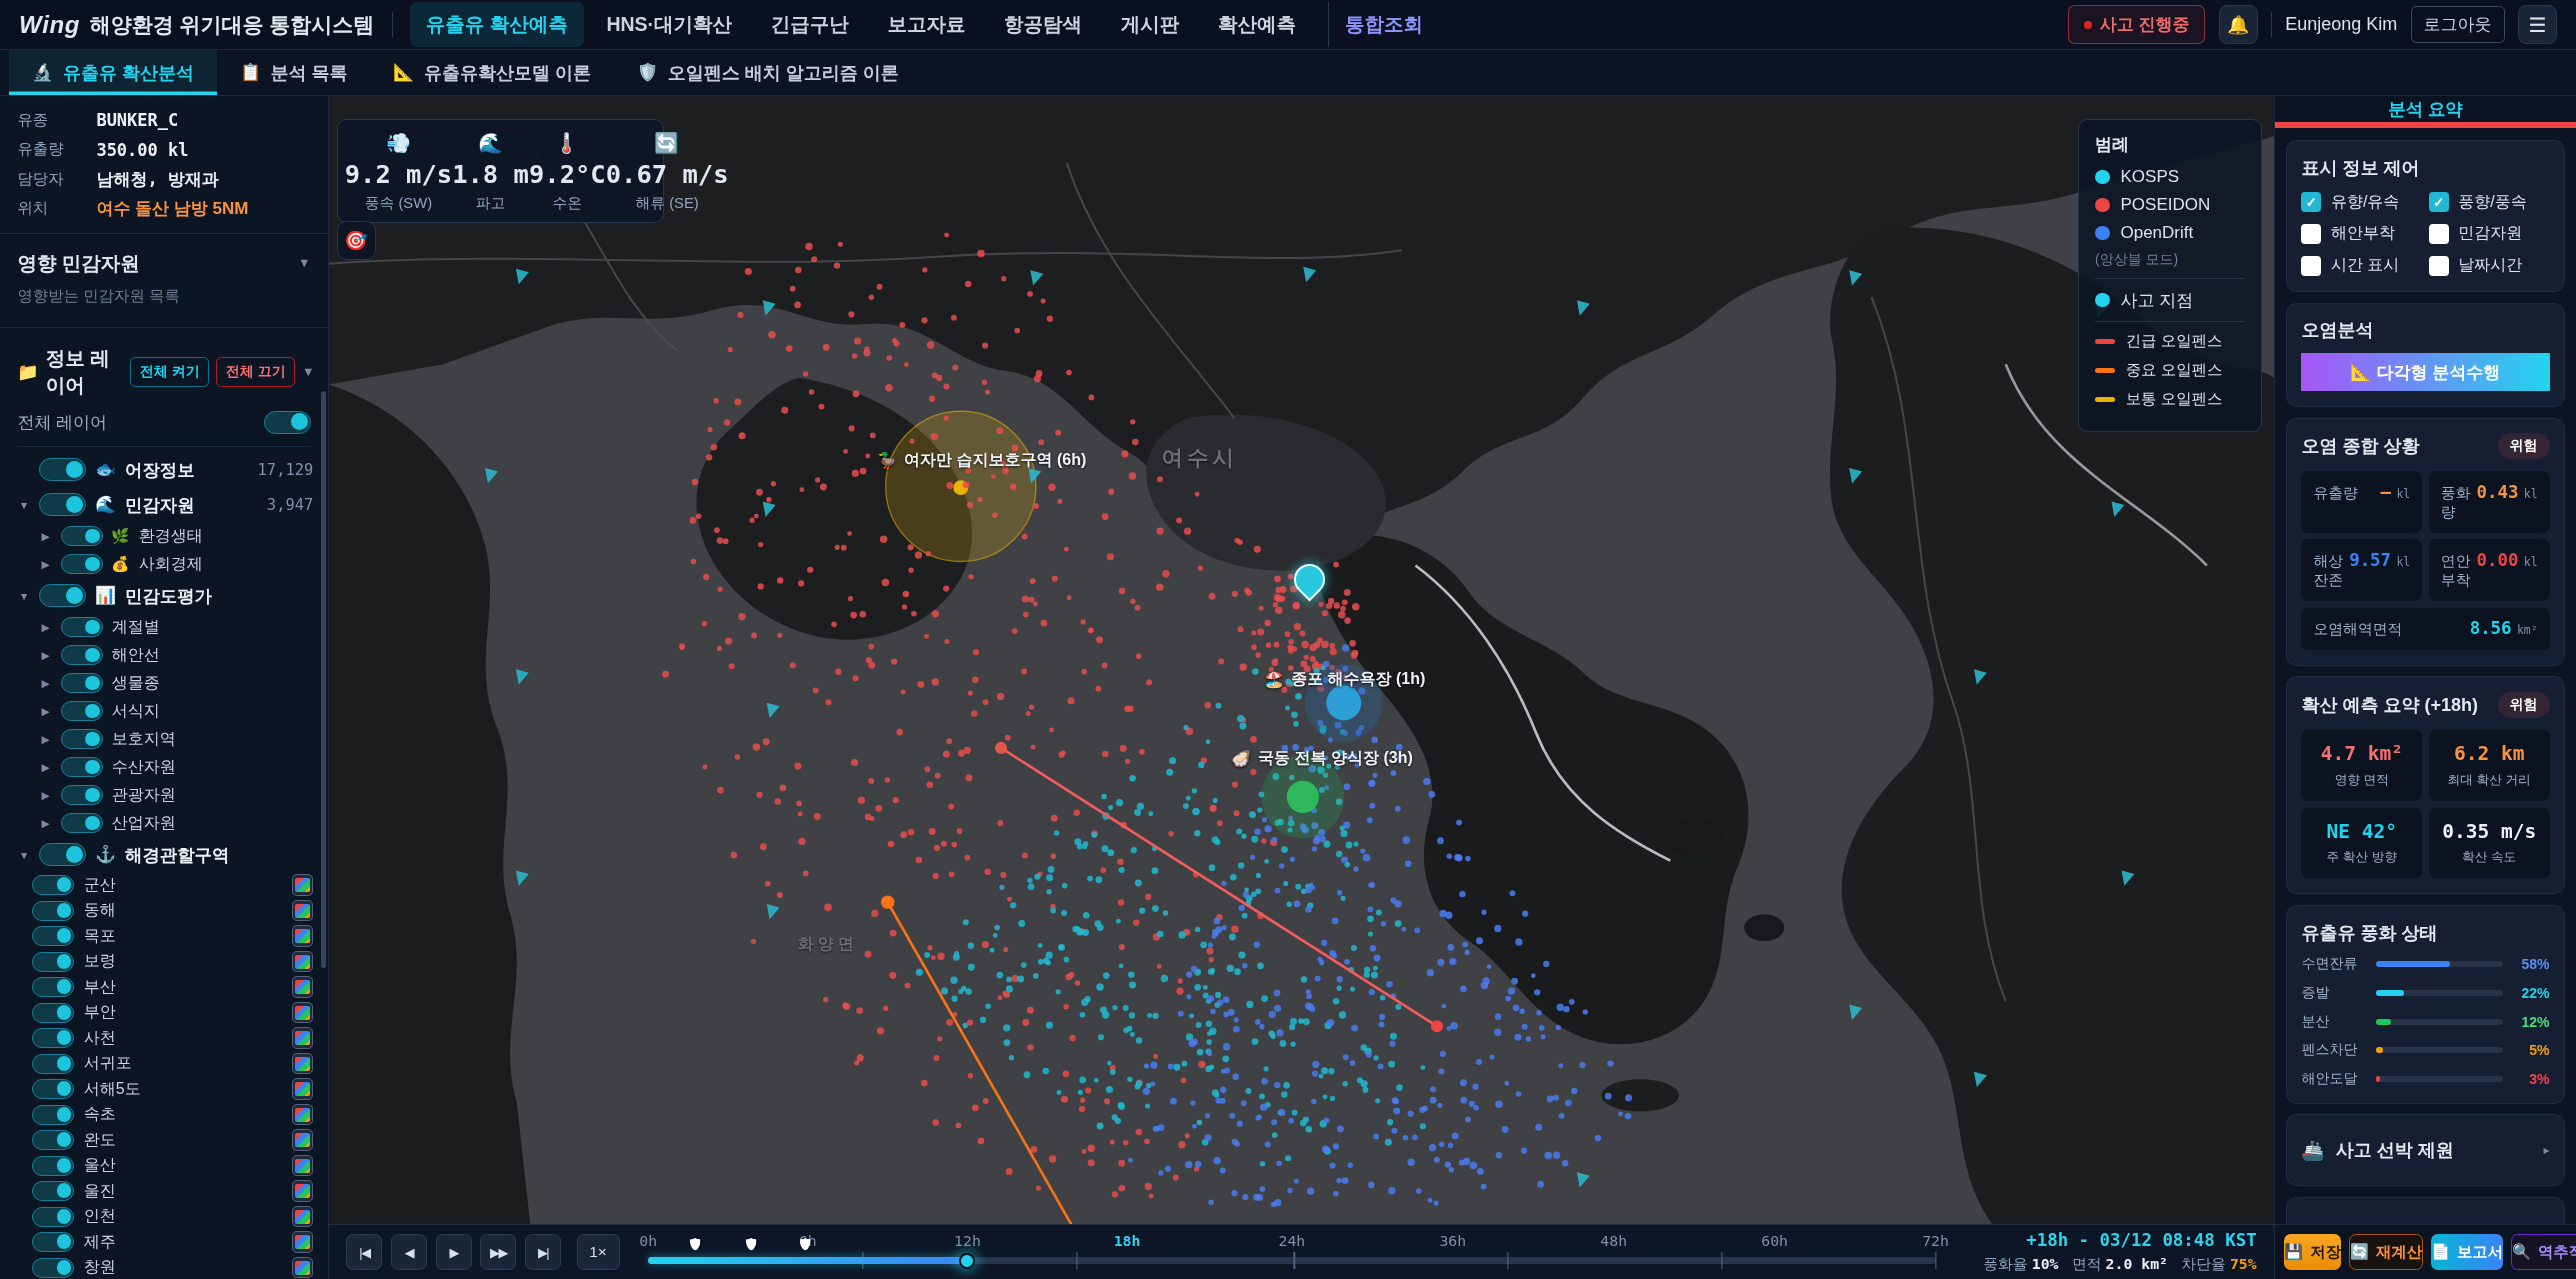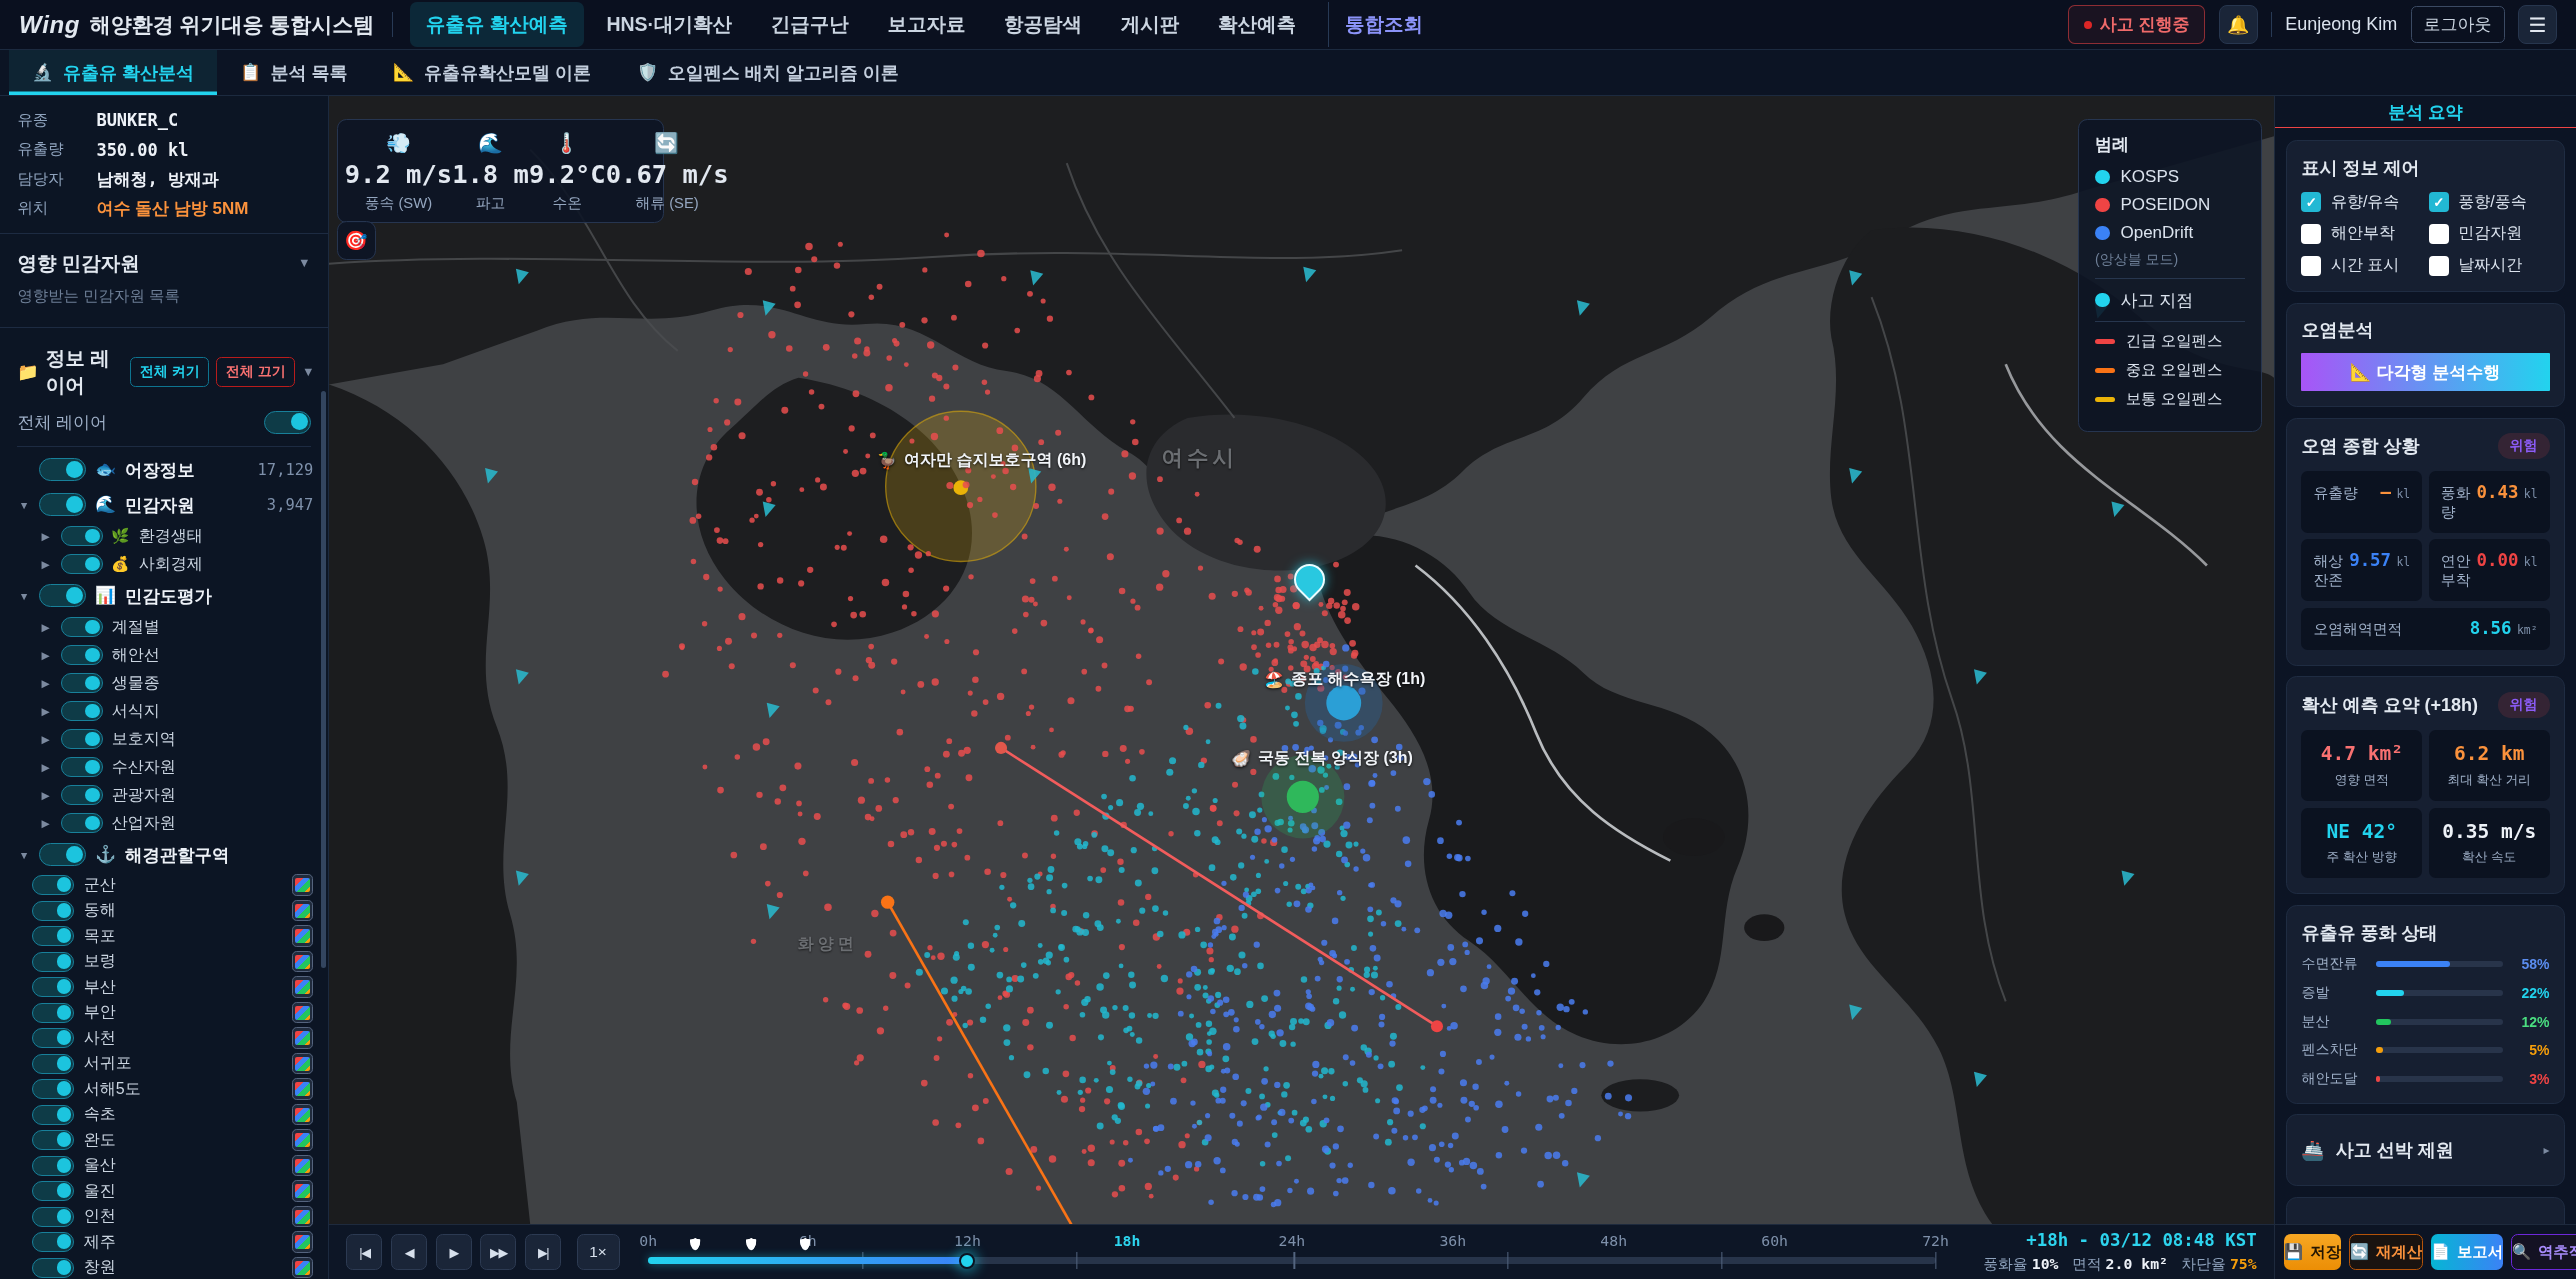--- a/index.html
+++ b/index.html
@@ -123,26 +123,26 @@
   .tl-marker { position:absolute; top:12px; transform:translateX(-50%); font-size:11.4px; filter:grayscale(1) brightness(1.9); }
   .tl-info { width:295px; text-align:right; flex:none; }
   .tl-time { font-size:17.4px; font-weight:bold; color:#2dd4ee; font-family:"DejaVu Sans Mono",monospace; white-space:nowrap; }
   .tl-stats { margin-top:5.4px; font-size:14.8px; color:#8fa3bd; display:flex; gap:13.4px; justify-content:flex-end; white-space:nowrap; }
   .tl-stats b { color:#eef2f8; font-family:"DejaVu Sans Mono",monospace; }
   .tl-stats .warnval b { color:#f59e0b; }
 
   
   .rightcol { width:302px; background:#0c1424; border-left:0.7px solid #1e2a3d; display:flex; flex-direction:column; }
   .rp-head { height:32px; display:flex; align-items:center; justify-content:center; font-size:17.4px; font-weight:bold;
-    color:#22d3ee; border-bottom:1px solid #ef4444; flex:none; }
+    color:#22d3ee; border-bottom:6px solid #ef4444; flex:none; }
   .rp-body { flex:1; overflow:hidden; padding:12px 10.7px; }
   .card { background:#161f31; border:0.7px solid #1f2c42; border-radius:10.7px; padding:14.8px; margin-bottom:10.7px; }
   .card-title { font-size:18px; font-weight:bold; }
   .card-head { display:flex; align-items:center; margin-bottom:12px; }
-  .badge-danger { margin-left:auto; font-size:14px; font-weight:bold; color:#8b5cf6; background:rgba(239,68,68,.14); border-radius:670px; padding:4px 12px; }
+  .badge-danger { margin-left:auto; font-size:14px; font-weight:bold; color:#ffffff; background:rgba(239,68,68,.14); border-radius:670px; padding:4px 12px; }
   .chk-grid { display:grid; grid-template-columns:1fr 1fr; gap:10.7px 6.7px; margin-top:12px; }
   .chk { display:flex; align-items:center; gap:9.4px; cursor:pointer; }
   .chk .box { width:20px; height:20px; border-radius:4px; background:#ffffff; flex:none; display:flex; align-items:center; justify-content:center; }
   .chk.checked .box { background:#22b8d4; color:#fff; font-size:13.4px; font-weight:bold; }
   .chk .clabel { font-size:16px; color:#dbe3ee; }
   .grad-btn { margin-top:10.7px; width:100%; height:38px; border:none; border-radius:1px; color:#fff; font-size:17px; font-weight:bold;
     background:linear-gradient(90deg,#a855f7,#22d3ee); cursor:pointer; font-family:"Liberation Sans",sans-serif; }
   .stat-grid { display:grid; grid-template-columns:1fr 1fr; gap:6.7px; }
   .stat { background:#0b1220; border-radius:6.7px; padding:10.7px 12px; display:flex; align-items:baseline; }
   .stat.wide { grid-column:1 / -1; }

